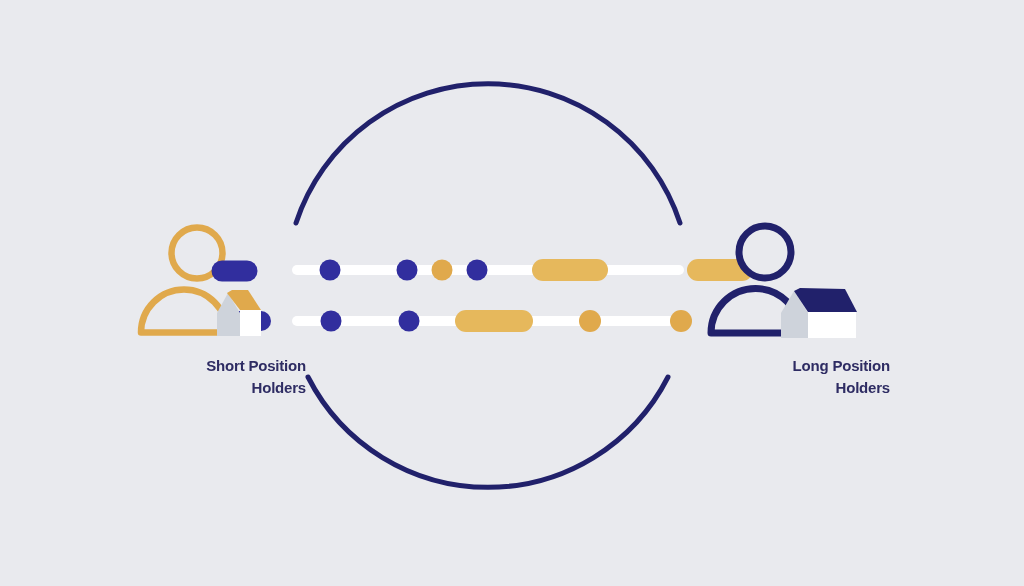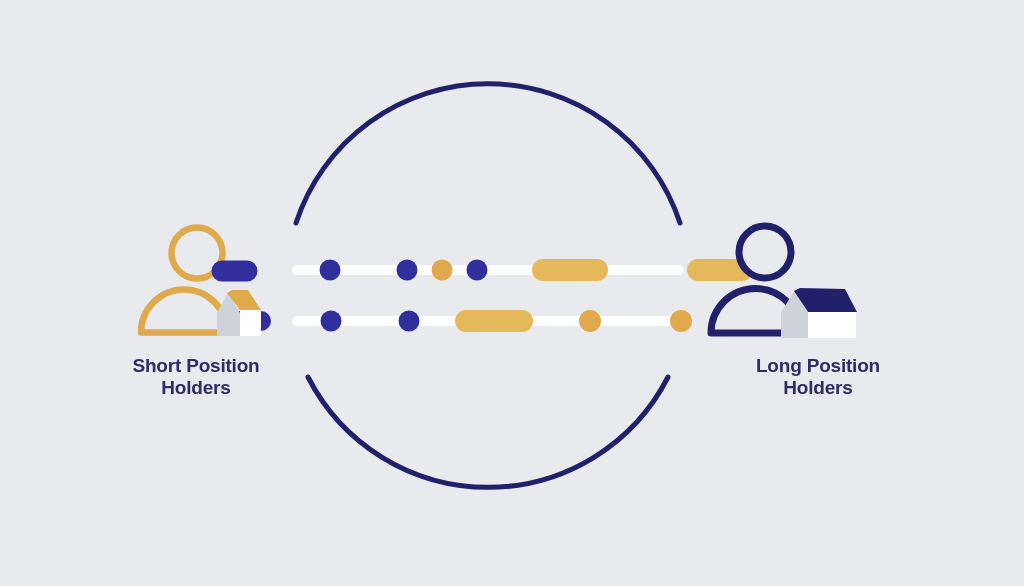--- a/index.html
+++ b/index.html
@@ -24,30 +24,30 @@
   .person-gold { fill: var(--background); stroke: var(--amber); stroke-width: 6.5; stroke-linejoin: round; }
   .person-navy { fill: var(--background); stroke: var(--navy); stroke-width: 7; stroke-linejoin: round; }
   .gable { fill: var(--gray); }
   .front { fill: var(--white); }
   .roof-amber { fill: var(--amber); }
   .roof-navy  { fill: var(--navy); }
 
   .label {
     position: absolute;
     width: 220px;
-    text-align: center;
+    text-align: right;
     font-weight: bold;
-    font-size: 19px;
+    font-size: 15px;
     line-height: 21.5px;
     letter-spacing: -0.2px;
     color: var(--ink);
     white-space: pre-line;
   }
   .label.left  { left: 86px;  top: 355px; }
-  .label.right { left: 708px; top: 355px; }
+  .label.right { left: 670px; top: 355px; }
 </style>
 </head>
 <body>
 
 <div class="stage">
   <svg class="scene-svg" viewBox="0 0 1024 586">
 
     <g>
       <path class="arc" d="M 296 223 A 202 202 0 0 1 680 223"></path>
       <path class="arc" d="M 308 377 A 202 202 0 0 0 668 377"></path>

